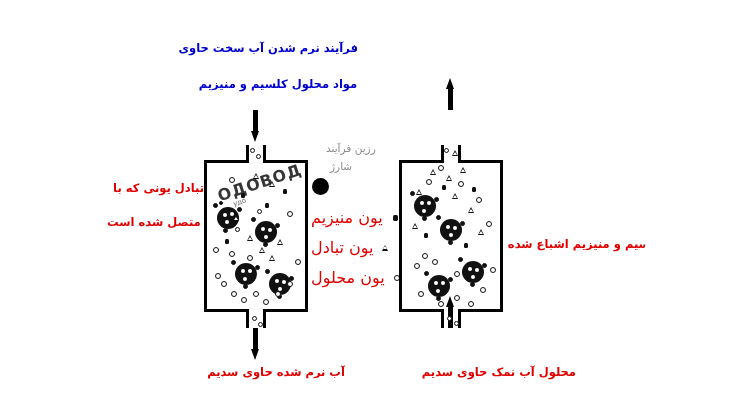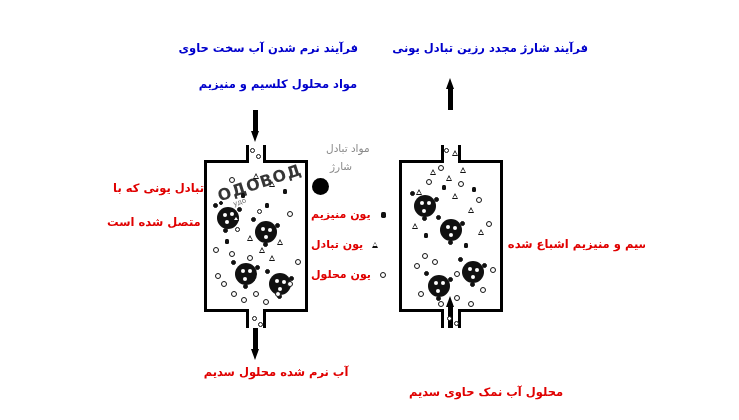--- a/index.html
+++ b/index.html
@@ -161,50 +161,49 @@
   }
   .legend-row .sym {
     position: relative;
     width: 16px;
     height: 12px;
     margin-left: 4px;
     flex: 0 0 auto;
   }
   .legend-row .txt {
     color: #E00000;
-    font-size: 11px;
-    font-weight: bold;
+    font-size: 16px;
+    font-weight: normal;
     white-space: nowrap;
   }
   .resin-dot {
     position: absolute;
     width: 17px; height: 17px;
     border-radius: 50%;
     background: #000;
   }
 </style>
 </head>
 <body>
 
 <div id="stage">
 
   <div class="lbl blue" style="left:198px; top:42px; width:160px; text-align:center;">فرآیند نرم شدن آب سخت حاوی</div>
   <div class="lbl blue" style="left:198px; top:78px; width:160px; text-align:center;">مواد محلول کلسیم و منیزیم</div>
 
-  <div class="lbl blue" style="left:398px; top:42px; width:190px; text-align:center;">فرآیند شارژ مجدد رزین تبادل یونی</div>
 
   <div class="lbl red" style="left:106px; top:182px; width:130px; text-align:right;">رزین تبادل یونی که با</div>
   <div class="lbl red" style="left:96px; top:216px; width:140px; text-align:right;">سدیم متصل شده است</div>
 
   <div class="lbl red" style="left:492px; top:238px; width:200px; text-align:right;">که با کلسیم و منیزیم اشباع شده است</div>
 
-  <div class="lbl red" style="left:196px; top:366px; width:160px; text-align:center;">آب نرم شده محلول سدیم</div>
-  <div class="lbl red" style="left:396px; top:366px; width:180px; text-align:center;margin-top:20px;">محلول آب نمک حاوی سدیم</div>
-
-  <div class="lbl gray" style="left:326px; top:143px;">مواد تبادل</div>
+  <div class="lbl red" style="left:196px; top:366px; width:160px; text-align:center;">آب نرم شده حاوی سدیم</div>
+  <div class="lbl red" style="left:396px; top:366px; width:180px; ">محلول آب نمک حاوی سدیم</div>
+
+  <div class="lbl gray" style="left:326px; top:143px;">رزین فرآیند</div>
   <div class="lbl gray" style="left:330px; top:161px;">شارژ</div>
   <div class="resin-dot" style="left:312px; top:178px;"></div>
 
   <div class="legend-row" style="left:311px; top:208px;">
     <span class="sym">
       <span class="ion-mg" style="width:5px;height:6px;left:6px;top:3px;border-radius:30%;"></span>
     </span>
     <span class="txt">یون منیزیم</span>
   </div>
 

